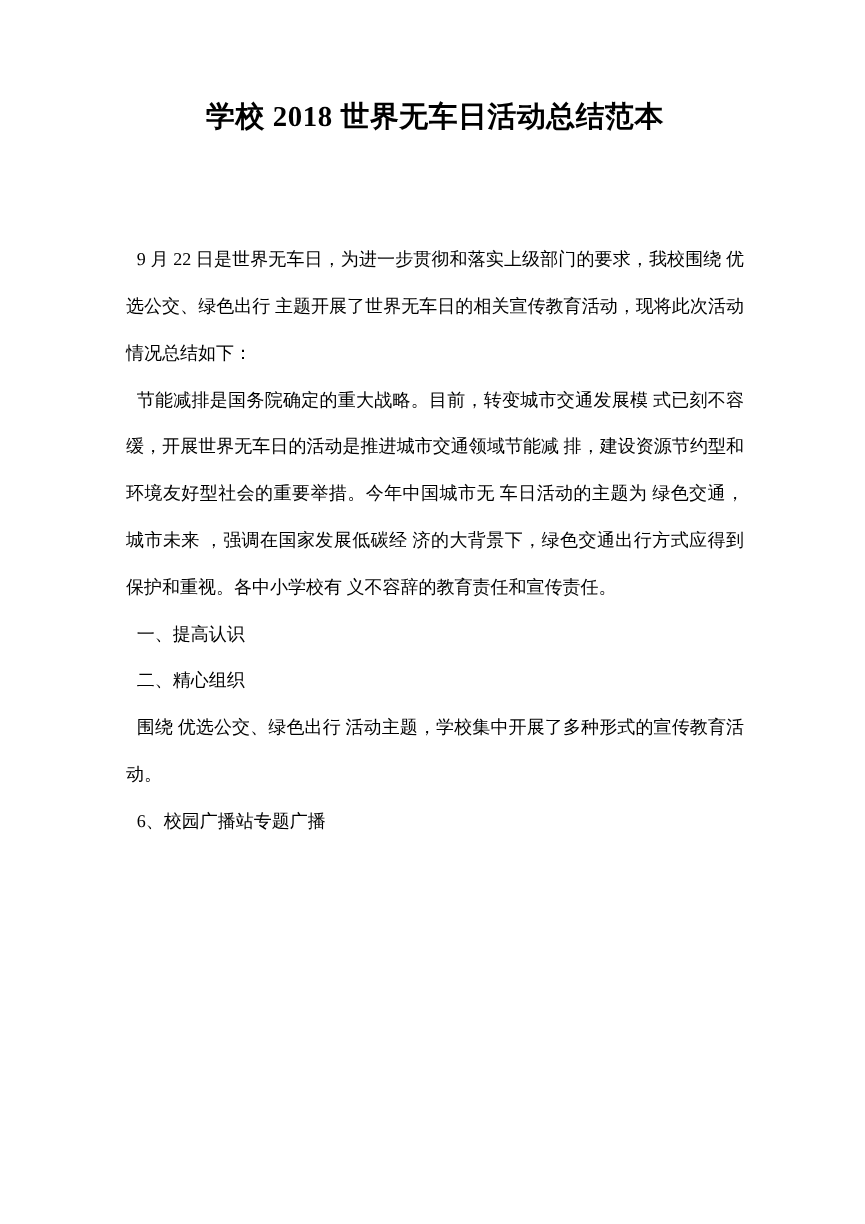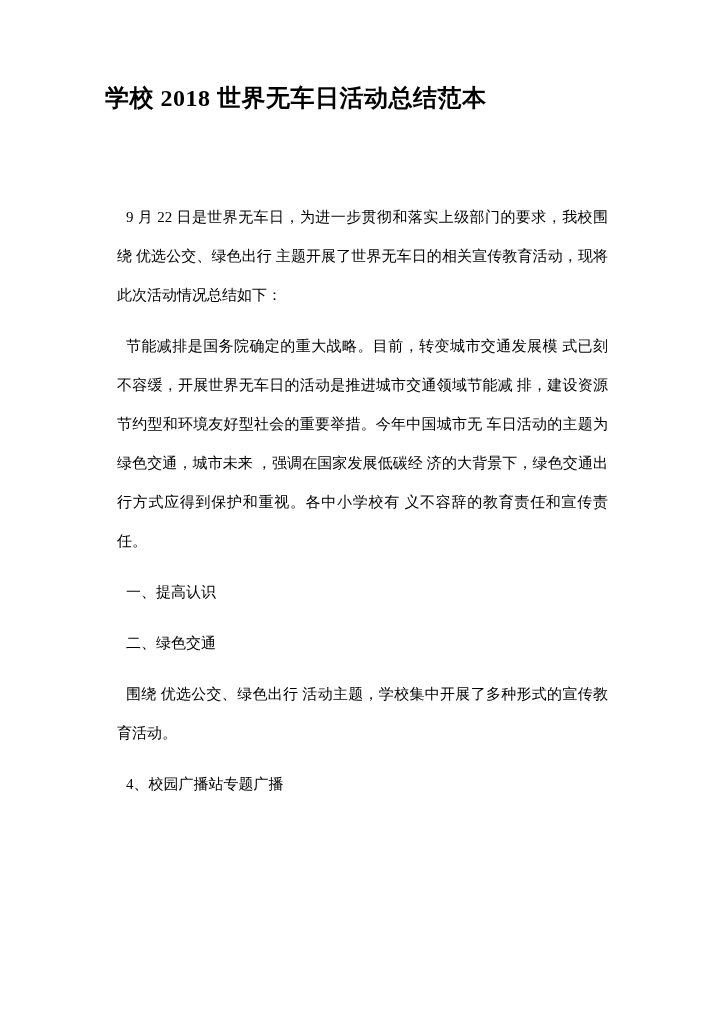--- a/index.html
+++ b/index.html
@@ -14,47 +14,48 @@
     background: #ffffff;
     overflow: hidden;
     font-family: "Liberation Serif", "DejaVu Serif", serif;
     color: #000000;
     box-sizing: border-box;
     padding: 78px 101px 0 105px;
   }
   .doc-title {
     font-size: 24px;
     font-weight: bold;
+    text-align: center;
     line-height: 40px;
     margin: 0 0 80px 0;
     letter-spacing: 0.5px;
     white-space: nowrap;
   }
   .block {
     font-size: 15px;
     line-height: 39px;
     text-align: justify;
     text-justify: inter-character;
     text-indent: 9px;
-    margin: 12px;
+    margin: 0;
     word-break: break-all;
   }
 </style>
 </head>
 <body>
 
 <div class="page">
   <h1 class="doc-title">学校 2018 世界无车日活动总结范本</h1>
 
   <p class="block">9 月 22 日是世界无车日，为进一步贯彻和落实上级部门的要求，我校围绕 优选公交、绿色出行 主题开展了世界无车日的相关宣传教育活动，现将此次活动情况总结如下：</p>
 
   <p class="block">节能减排是国务院确定的重大战略。目前，转变城市交通发展模 式已刻不容缓，开展世界无车日的活动是推进城市交通领域节能减 排，建设资源节约型和环境友好型社会的重要举措。今年中国城市无 车日活动的主题为 绿色交通，城市未来 ，强调在国家发展低碳经 济的大背景下，绿色交通出行方式应得到保护和重视。各中小学校有 义不容辞的教育责任和宣传责任。</p>
 
   <p class="block">一、提高认识</p>
 
-  <p class="block">二、绿色交通</p>
+  <p class="block">二、精心组织</p>
 
   <p class="block">围绕 优选公交、绿色出行 活动主题，学校集中开展了多种形式的宣传教育活动。</p>
 
 
 
-  <p class="block">4、校园广播站专题广播</p>
+  <p class="block">6、校园广播站专题广播</p>
 </div>
 
 </body></html>

